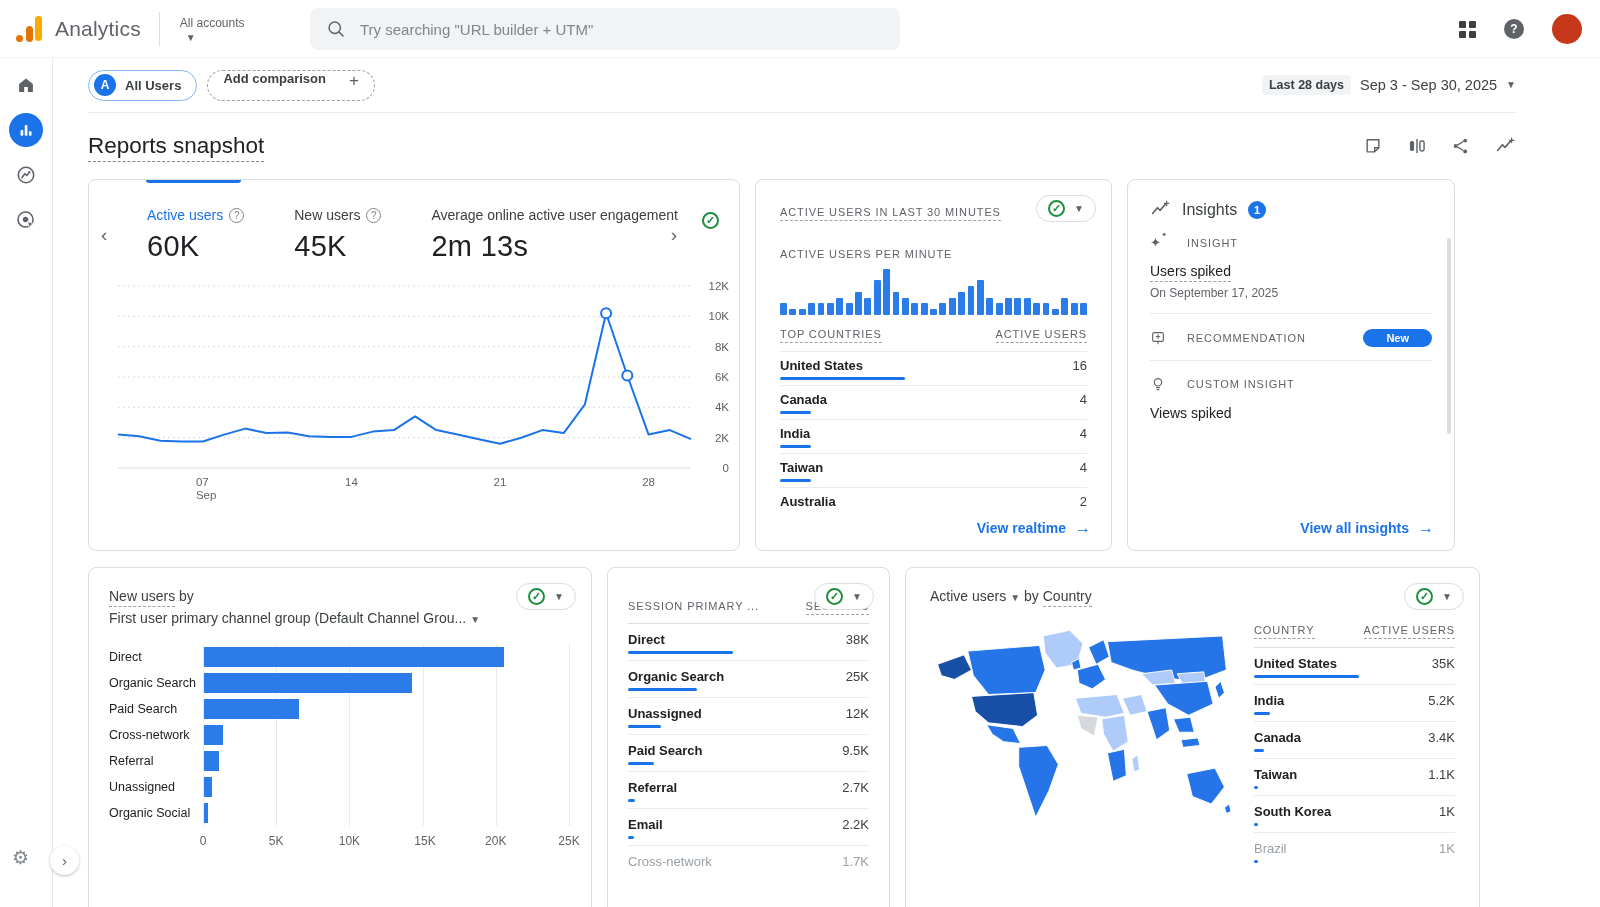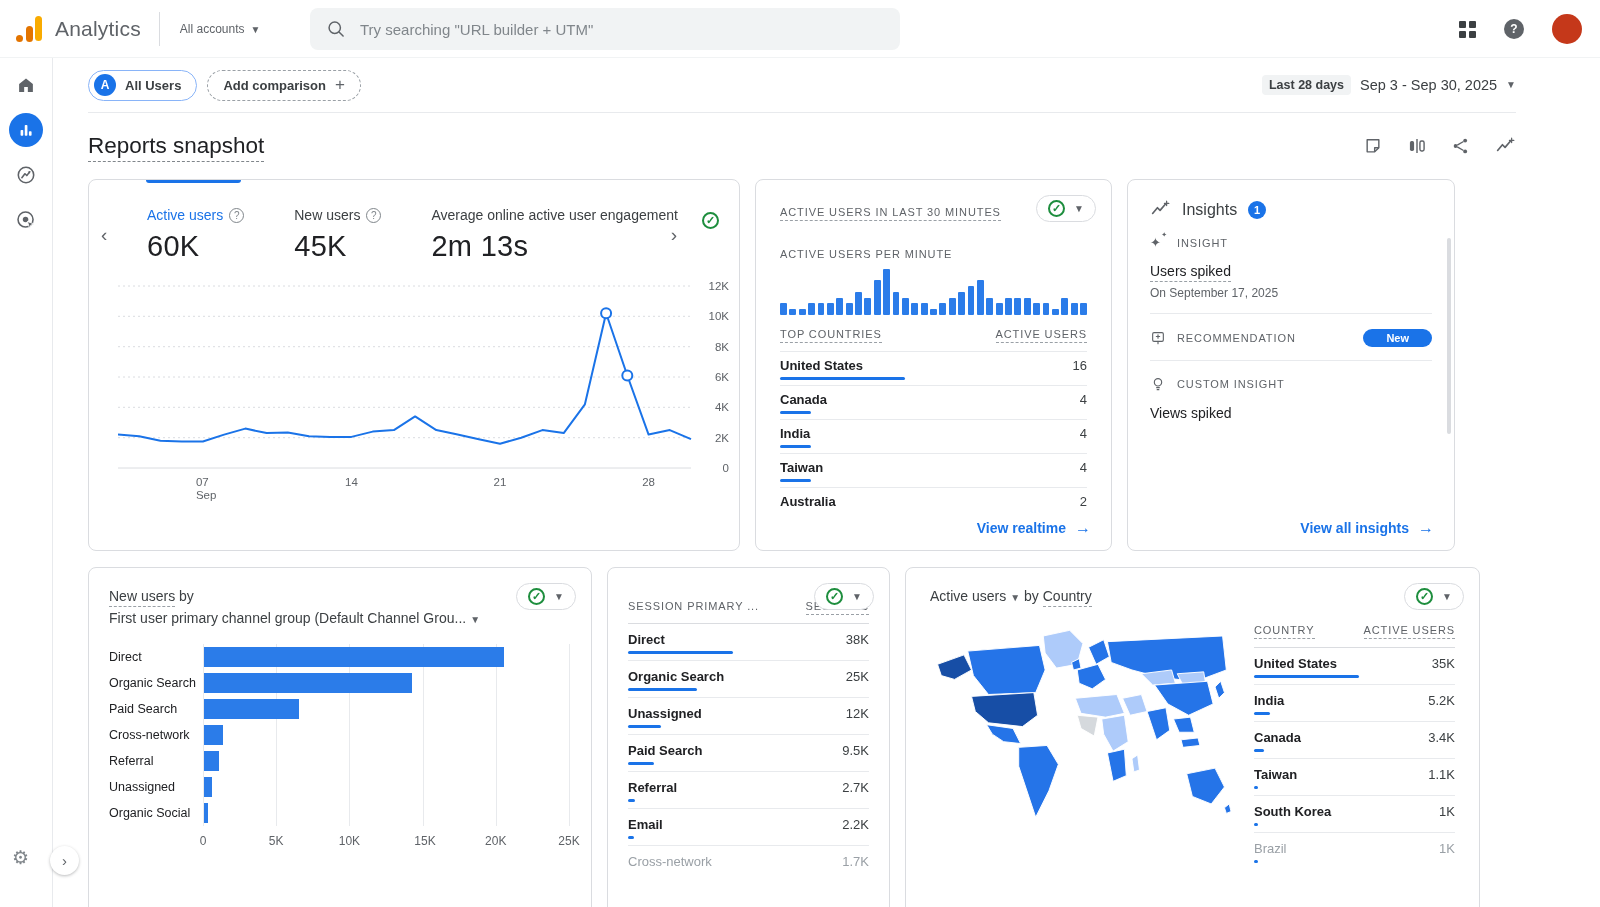--- a/index.html
+++ b/index.html
@@ -8,21 +8,21 @@
 
   
   .appbar{position:absolute;top:0;left:0;right:0;height:58px;background:#fff;z-index:20;border-bottom:1px solid #f1f3f4;}
   .logo-wrap{position:absolute;left:16px;top:0;height:58px;display:flex;align-items:center;gap:12px;}
   .ga-logo{width:27px;height:26px;position:relative;}
   .ga-logo .b1{position:absolute;right:1px;top:0;width:7px;height:25px;background:#f9ab00;border-radius:3.5px;}
   .ga-logo .b2{position:absolute;left:10px;bottom:0;width:7px;height:16px;background:#e37400;border-radius:3.5px;}
   .ga-logo .b3{position:absolute;left:0;bottom:0;width:7px;height:7px;background:#e37400;border-radius:50%;}
   .app-name{font-size:21px;color:#5f6368;letter-spacing:.2px;}
   .vdiv{width:1px;height:34px;background:#dadce0;margin-left:6px;}
-  .account-switch{display:flex;align-items:flex-start;margin-left:8px;cursor:pointer;}
+  .account-switch{display:flex;flex-direction:column;align-items:flex-start;margin-left:8px;cursor:pointer;}
   .account-switch .acct{font-size:12px;color:#5f6368;}
   .caret{display:inline-block;font-size:10px;color:#5f6368;line-height:1;}
   .account-switch .caret{margin-top:3px;margin-left:6px;}
   .searchbar{position:absolute;left:310px;top:8px;width:590px;height:42px;background:#f1f3f4;border-radius:8px;display:flex;align-items:center;padding:0 16px;gap:14px;}
   .searchbar input{flex:1;border:none;outline:none;background:transparent;font-size:15px;color:#3c4043;font-family:"Liberation Sans",sans-serif;}
   .searchbar input::placeholder{color:#80868b;}
   .appbar-right{position:absolute;right:18px;top:0;height:58px;display:flex;align-items:center;gap:28px;}
   .apps-grid{display:grid;grid-template-columns:7px 7px;gap:3px;cursor:pointer;}
   .apps-grid i{width:7px;height:7px;background:#3c4043;border-radius:1px;}
   .help-btn{width:20px;height:20px;border-radius:50%;background:#5f6368;color:#fff;font-size:12px;font-weight:700;display:flex;align-items:center;justify-content:center;cursor:pointer;}
@@ -35,21 +35,21 @@
   .nav-gear{position:absolute;bottom:38px;left:12px;font-size:19px;color:#80868b;cursor:pointer;}
   .nav-expand{position:absolute;bottom:32px;left:50px;width:29px;height:29px;border-radius:50%;background:#fff;box-shadow:0 1px 3px rgba(60,64,67,.35);display:flex;align-items:center;justify-content:center;font-size:15px;color:#5f6368;cursor:pointer;}
 
   
   .main{position:absolute;left:53px;top:58px;right:0;bottom:0;padding:0 84px 0 35px;}
   .compare-row{height:55px;display:flex;align-items:center;justify-content:space-between;border-bottom:1px solid #e8eaed;}
   .chips{display:flex;align-items:center;gap:10px;}
   .seg-chip{display:flex;align-items:center;gap:9px;height:31px;padding:0 15px 0 5px;border:1px solid #89b4f8;border-radius:16px;background:#fff;cursor:pointer;}
   .seg-a{width:22px;height:22px;border-radius:50%;background:#1a73e8;color:#fff;font-size:12px;font-weight:700;display:flex;align-items:center;justify-content:center;}
   .seg-label,.add-label{font-size:13px;font-weight:700;color:#3c4043;}
-  .add-chip{display:flex;align-items:center;gap:9px;height:31px;padding:0 15px;border:1px dashed #9aa0a6;border-radius:16px;background:#fff;cursor:pointer;}
+  .add-chip{display:flex;align-items:flex-start;gap:23px;height:31px;padding:0 15px;border:1px dashed #9aa0a6;border-radius:16px;background:#fff;cursor:pointer;}
   .plus{font-size:17px;color:#5f6368;font-weight:400;}
   .dates{display:flex;align-items:center;gap:9px;cursor:pointer;}
   .date-preset{background:#f1f3f4;border-radius:4px;padding:3px 7px;font-size:12.5px;font-weight:700;color:#3c4043;}
   .date-range{font-size:14.5px;color:#3c4043;}
 
   .title-row{height:66px;display:flex;align-items:center;justify-content:space-between;}
   .page-title{font-size:22.5px;font-weight:400;color:#202124;}
   .dashed-u{border-bottom:1px dashed #80868b;padding-bottom:3px;}
   .dashed-u2{border-bottom:1px dashed #9aa0a6;padding-bottom:2px;}
   .title-actions{display:flex;align-items:center;gap:24px;}
@@ -101,21 +101,21 @@
   .trow.muted .tlabel,.trow.muted .tval{color:#9aa0a6;font-weight:400;}
   .view-link{position:absolute;bottom:13px;right:20px;display:flex;align-items:center;gap:9px;color:#1a73e8;font-size:14px;font-weight:700;cursor:pointer;}
   .arrow{font-size:16px;}
 
   
   .card-ins .inner{padding:19px 22px 0;}
   .ins-head{display:flex;align-items:center;gap:11px;font-size:16px;color:#3c4043;}
   .badge1{width:18px;height:18px;border-radius:50%;background:#1a73e8;color:#fff;font-size:11px;font-weight:700;display:flex;align-items:center;justify-content:center;}
   .ins-sec{padding:15px 0 13px;border-bottom:1px solid #e8eaed;}
   .ins-sec.last{border-bottom:none;}
-  .kicker-row{display:flex;align-items:center;gap:11px;}
+  .kicker-row{display:flex;align-items:center;gap:21px;}
   .sec-title{margin-top:11px;font-size:14px;color:#202124;line-height:1.45;}
   .sec-sub{margin-top:5px;font-size:12px;color:#5f6368;}
   .new-badge{margin-left:auto;background:#1a73e8;color:#fff;font-size:11px;font-weight:700;padding:3px 23px;border-radius:11px;}
   .sparkle{position:relative;color:#5f6368;font-size:13px;width:16px;}
   .sparkle::before{content:"✦";}
   .sparkle::after{content:"✦";position:absolute;top:-4px;right:-1px;font-size:7px;}
   .ins-scrollbar{position:absolute;right:3px;top:58px;width:4px;height:196px;background:#dadce0;border-radius:2px;cursor:pointer;}
 
   
   .card-title{font-size:14px;color:#3c4043;line-height:1.55;}

